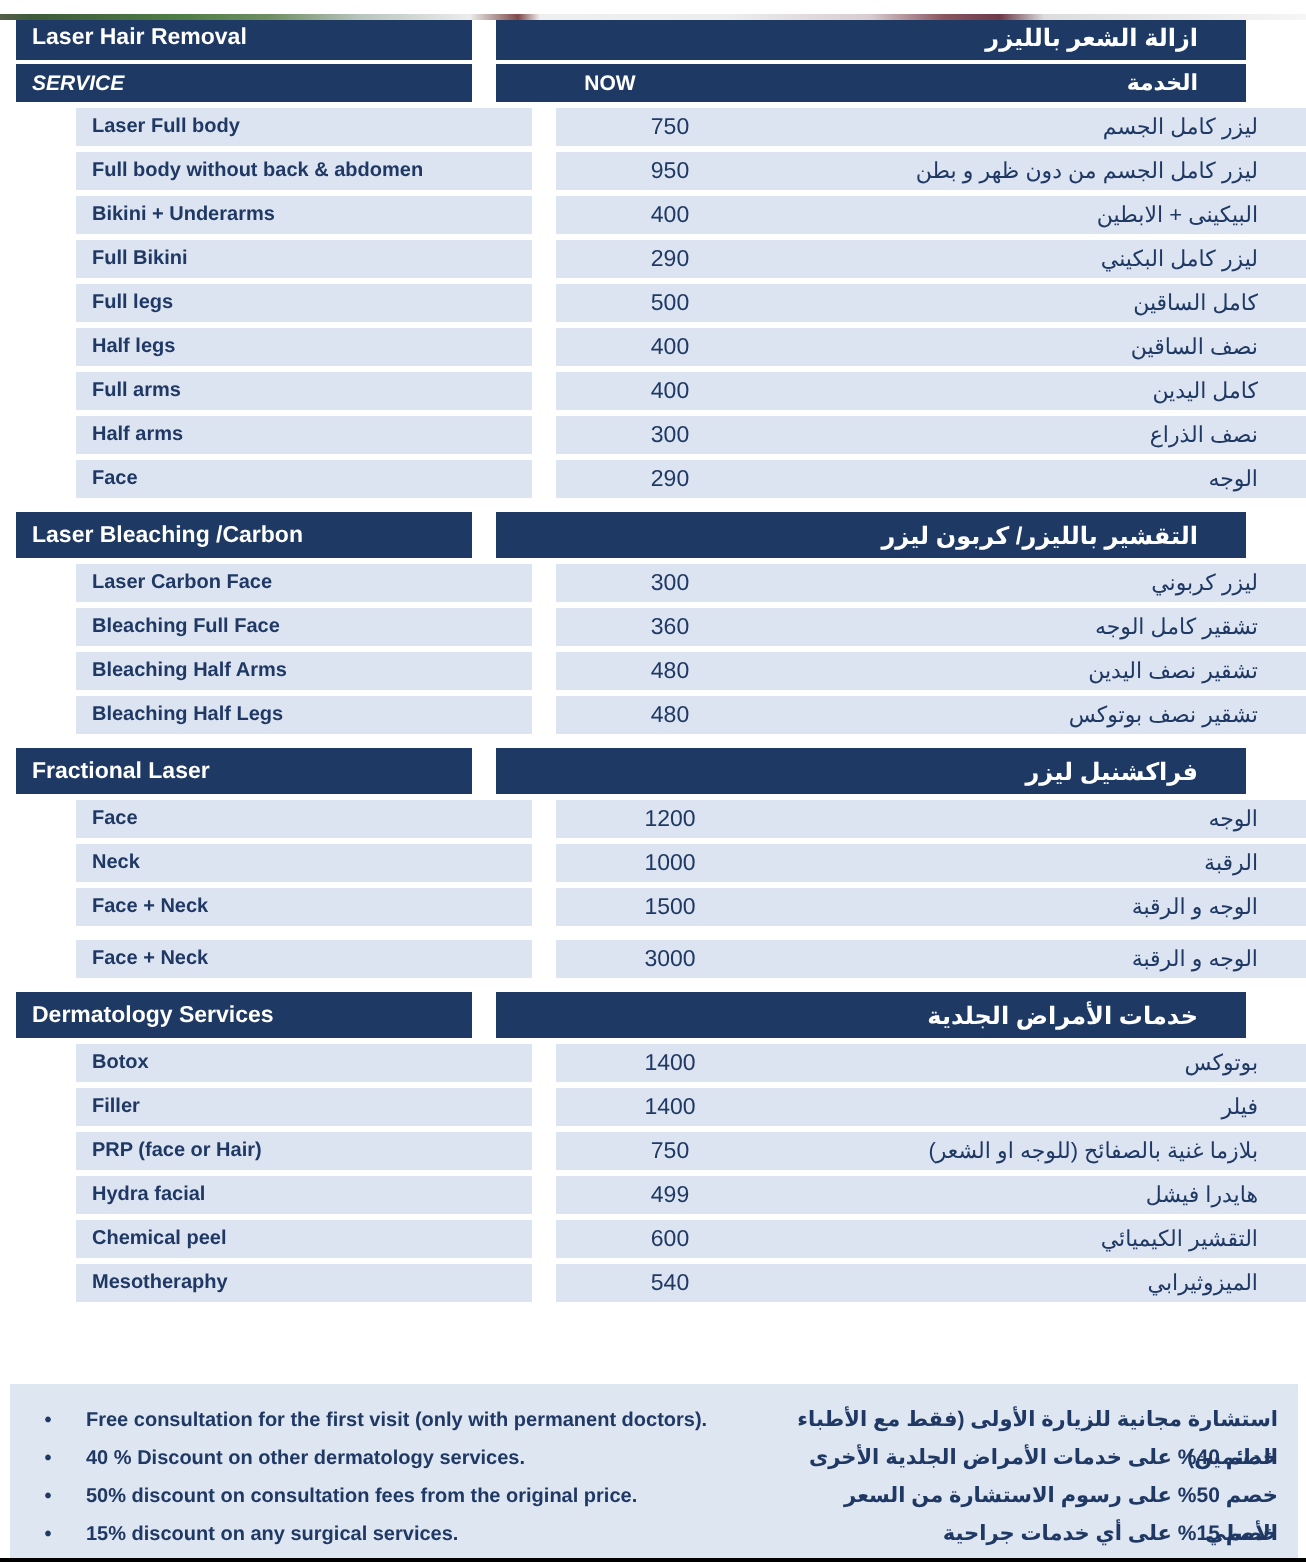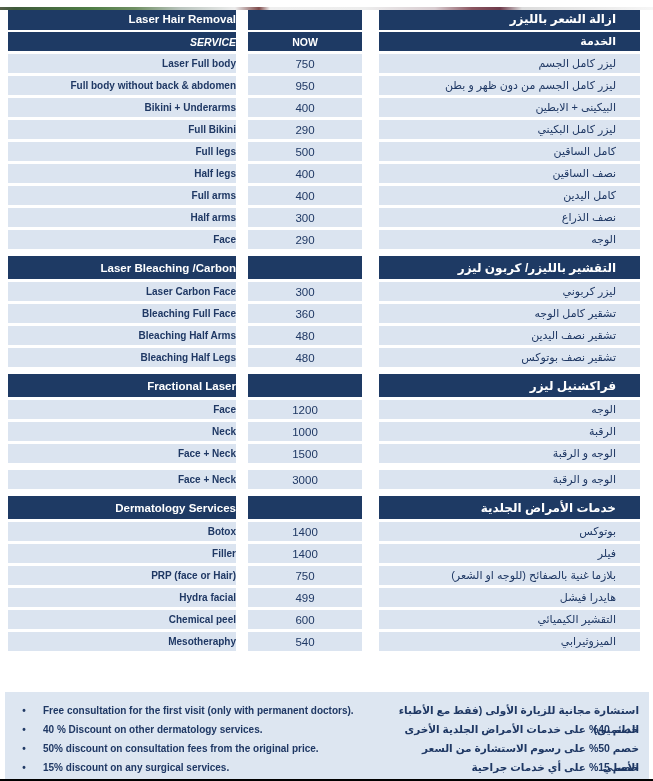--- a/index.html
+++ b/index.html
@@ -18,38 +18,38 @@
   
   .photo-strip{position:absolute;top:0;left:0;width:653px;height:3px;
     background:linear-gradient(90deg,#55604a 0px,#3e5a3a 15px,#4e7d45 90px,#6f8f63 135px,
       #b9c4bd 180px,#ececec 235px,#7e4a4a 259px,#efefef 270px,#ededed 365px,#d8ccd0 435px,
       #8a5560 472px,#6d3a4a 500px,#dcdcdc 522px,#f6f6f6 653px);}
 
   .table{margin:7px 0 0 8px;}
   .section + .section{margin-top:7px;}
 
   .trow{display:flex;}
-  .c-en{width:228px;margin-right:12px;display:flex;align-items:center;padding-left:8px;justify-content:flex-end;}
-  .c-price{width:114px;margin-right:17px;display:flex;align-items:center;justify-content:center;}
+  .c-en{width:228px;margin-right:12px;display:flex;align-items:center;padding-left:8px;}
+  .c-price{width:114px;margin-right:0;display:flex;align-items:center;justify-content:center;}
   .c-ar{width:261px;display:flex;align-items:center;justify-content:flex-end;padding-right:24px;}
 
   .sec-row{height:23px;}
   .sec-row .c-en,.sec-row .c-price,.sec-row .c-ar{background:var(--header-bg);color:var(--header-text);}
   .sec-row .c-en{font-size:11.5px;font-weight:bold;}
   .sec-row .c-ar{font-size:12px;font-weight:bold;}
 
   .colhead-row{height:19px;margin-top:2px;}
   .colhead-row .c-en,.colhead-row .c-price,.colhead-row .c-ar{background:var(--header-bg);color:var(--header-text);font-weight:bold;}
   .colhead-row .c-en{font-size:10.5px;font-style:italic;}
   .colhead-row .c-price{font-size:10.5px;}
   .colhead-row .c-ar{font-size:11px;}
 
   .data-row{height:19px;margin-top:3px;}
   .data-row .c-en,.data-row .c-price,.data-row .c-ar{background:var(--row-bg);color:var(--text-navy);}
-  .data-row .c-en{font-size:10px;font-weight:bold;}
+  .data-row .c-en{font-size:10px;font-weight:bold;margin-left:30px;}
   .data-row .c-price{font-size:11.5px;}
   .data-row .c-ar{font-size:11px;font-weight:normal;}
 
   .footer{position:absolute;left:5px;right:4px;top:685px;bottom:0;background:var(--footer-bg);
     display:flex;overflow:hidden;padding-top:9px;}
   .footer-en{width:380px;padding-left:14px;}
   .footer-ar{flex:1;padding-right:10px;}
   .bullet-row{display:flex;align-items:flex-start;height:19px;color:var(--text-navy);
     font-size:10px;font-weight:bold;line-height:19px;}
   .bullet-dot{width:10px;text-align:center;margin-right:14px;font-size:10px;}

